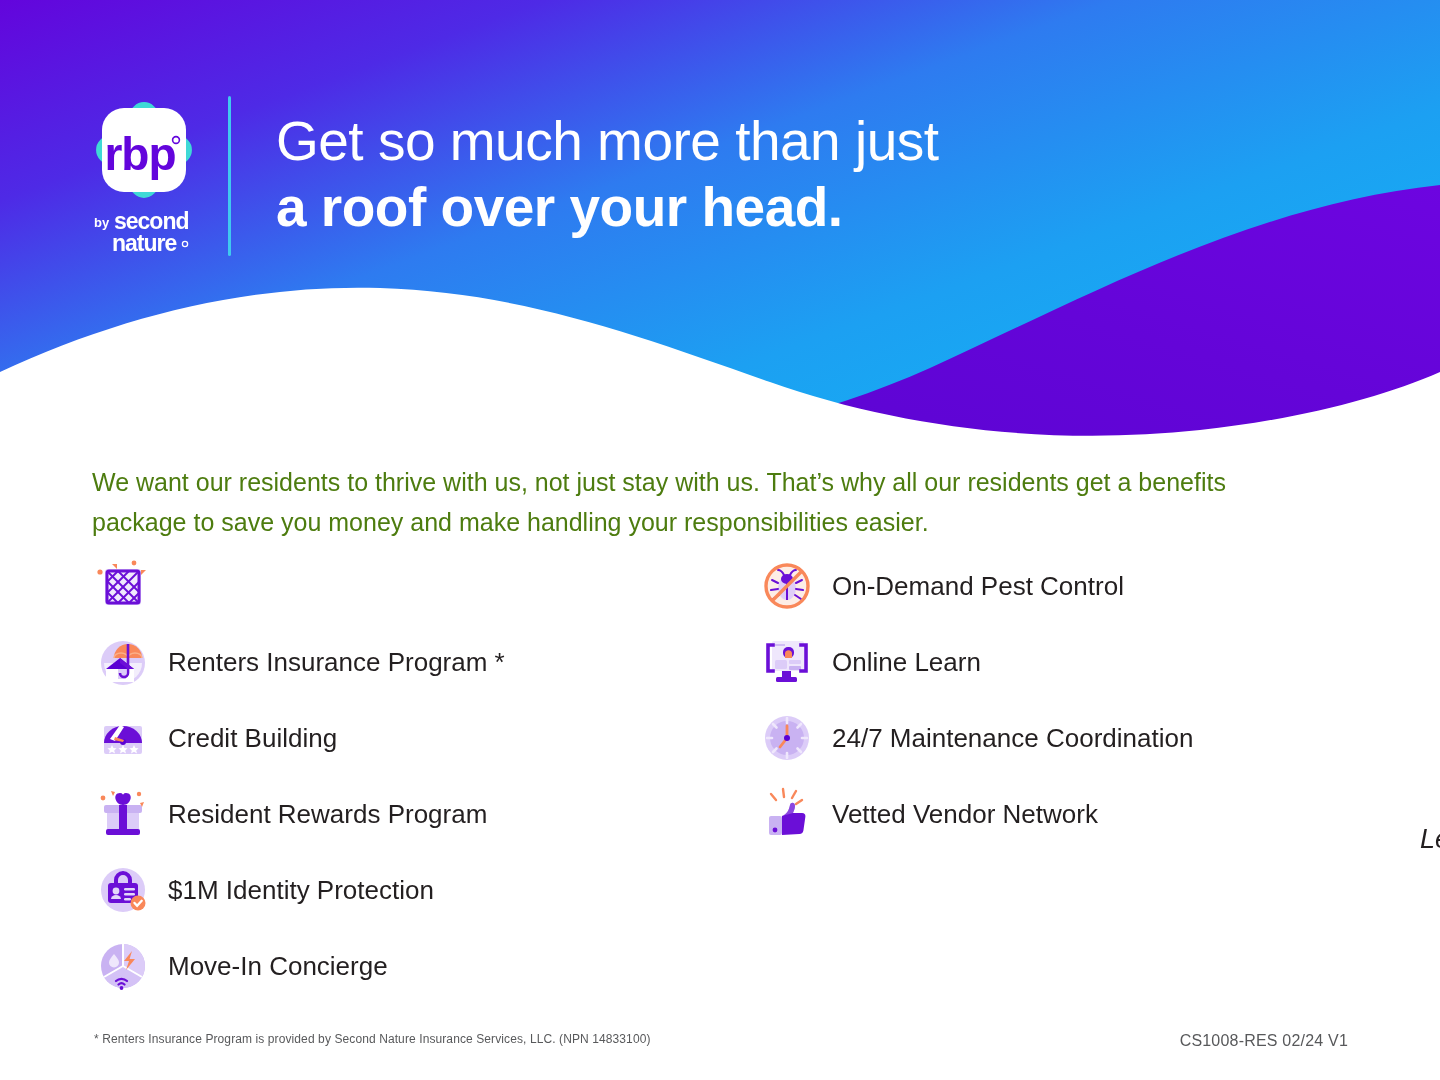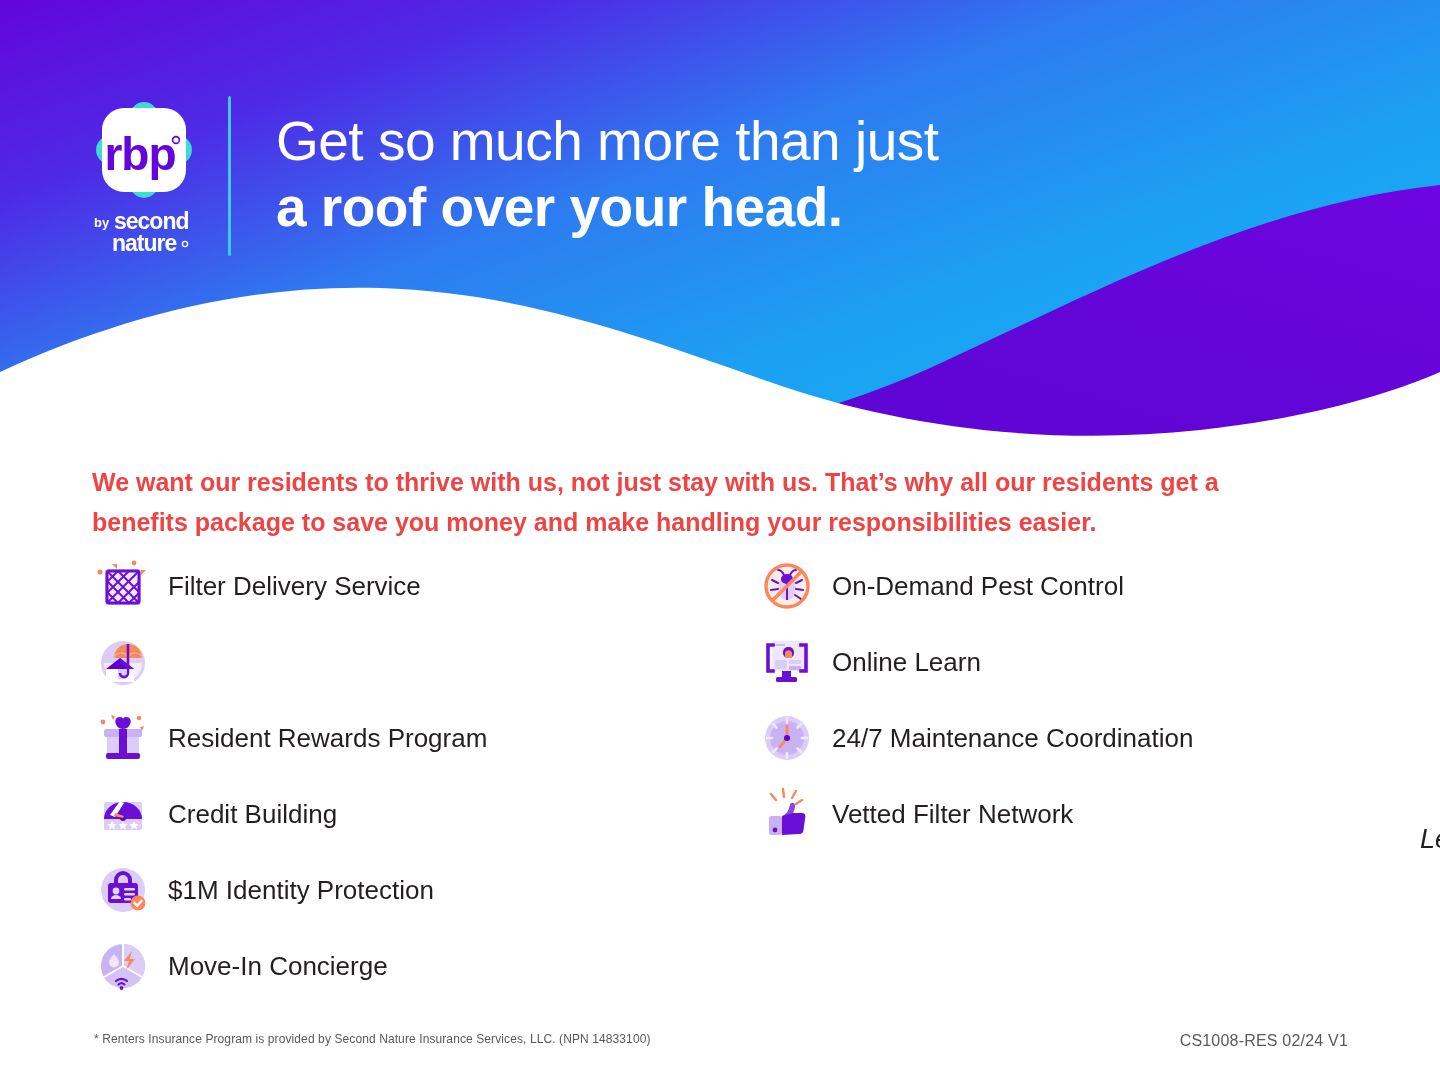--- a/index.html
+++ b/index.html
@@ -88,22 +88,22 @@
   }
 
   
   .intro {
     position: absolute;
     left: 92px;
     top: 462px;
     width: 1220px;
     font-size: 25px;
     line-height: 40px;
-    color: #ef4444;
-    font-weight: 700;
+    color: #4d7c0f;
+    font-weight: 400;
   }
 
   
   .benefits {
     position: absolute;
     left: 92px;
     top: 556px;
     width: 1270px;
   }
   .col {
@@ -252,74 +252,74 @@
             <line x1="13" y1="14" x2="45" y2="46"></line>
             <line x1="13" y1="24" x2="35" y2="46"></line>
             <line x1="13" y1="35" x2="24" y2="46"></line>
           </g>
           <circle cx="6" cy="15" r="2.6" fill="#F9885A"></circle>
           <circle cx="40" cy="6" r="2.4" fill="#F9885A"></circle>
           <path d="M18,7 l5,0 l0,5 z" fill="#F9885A"></path>
           <path d="M52,13 l-5,0 l0,5 z" fill="#F9885A"></path>
         </svg>
       </span>
-      <span class="benefit-label">Filter Delivery Service</span>
     </div>
 
     <div class="benefit">
       <span class="benefit-icon">
         <svg width="58" height="58" viewBox="0 0 58 58">
           <circle cx="29" cy="30" r="22" fill="#DCCCF8"></circle>
           <path d="M10,30 a19,19 0 0 0 38,0 z" fill="#F3EEFC"></path>
           <path d="M12,36 l14,-11 l14,11 l0,13 l-28,0 z" fill="#ffffff"></path>
           <path d="M12,36 l14,-11 l14,11 z" fill="#5B00D4"></path>
           <path d="M26,25 l14,11 l-6,0 l-8,-6 z" fill="#6B0FD7"></path>
           <path d="M24,46 l0,-10 l8,0 l0,10 z" fill="#DCCCF8"></path>
           <path d="M20,25 a14,14 0 0 1 28,0 z" fill="#F9885A"></path>
           <path d="M20,25 a7,5 0 0 1 14,0 a7,5 0 0 1 14,0" fill="none" stroke="#FBB089" stroke-width="1.6"></path>
           <line x1="34" y1="11" x2="34" y2="25" stroke="#6B0FD7" stroke-width="2.6"></line>
           <path d="M34,25 l0,15 a4,4 0 0 1 -8,0" fill="none" stroke="#6B0FD7" stroke-width="2.6"></path>
         </svg>
       </span>
+      <span class="benefit-label">Renters Insurance Program *</span>
+    </div>
+
+    <div class="benefit">
+      <span class="benefit-icon">
+        <svg width="58" height="58" viewBox="0 0 58 58">
+          <rect x="10" y="17" width="38" height="28" rx="2" fill="#DCCCF8"></rect>
+          <path d="M10,34 a19,17 0 0 1 38,0 z" fill="#6B0FD7"></path>
+          <path d="M16,30 l10,-14 l4,2 l-9,14 z" fill="#ffffff"></path>
+          <circle cx="29" cy="33" r="3" fill="#5B00D4"></circle>
+          <path d="M29,33 l-9,-2 l1,-3 l9,3 z" fill="#F9885A"></path>
+          <g fill="#ffffff">
+            <path d="M18,36 l1.4,3 l3.2,0.3 l-2.4,2.1 l0.8,3.1 l-3,-1.7 l-3,1.7 l0.8,-3.1 l-2.4,-2.1 l3.2,-0.3 z"></path>
+            <path d="M29,36 l1.4,3 l3.2,0.3 l-2.4,2.1 l0.8,3.1 l-3,-1.7 l-3,1.7 l0.8,-3.1 l-2.4,-2.1 l3.2,-0.3 z"></path>
+            <path d="M40,36 l1.4,3 l3.2,0.3 l-2.4,2.1 l0.8,3.1 l-3,-1.7 l-3,1.7 l0.8,-3.1 l-2.4,-2.1 l3.2,-0.3 z"></path>
+          </g>
+        </svg>
+      </span>
+      <span class="benefit-label">Credit Building</span>
     </div>
 
     <div class="benefit">
       <span class="benefit-icon">
         <svg width="58" height="58" viewBox="0 0 58 58">
           <rect x="13" y="24" width="32" height="22" rx="2" fill="#DCCCF8"></rect>
           <rect x="10" y="20" width="38" height="8" rx="2" fill="#C9B2F2"></rect>
           <rect x="12" y="44" width="34" height="6" rx="2" fill="#6B0FD7"></rect>
           <rect x="25" y="20" width="8" height="30" fill="#6B0FD7"></rect>
           <path d="M29,20 c-8,0 -11,-12 -3,-12 c5,0 4,8 3,12 z" fill="#6B0FD7"></path>
           <path d="M29,20 c8,0 11,-12 3,-12 c-5,0 -4,8 -3,12 z" fill="#6B0FD7"></path>
           <circle cx="9" cy="13" r="2.4" fill="#F9885A"></circle>
           <circle cx="45" cy="9" r="2.2" fill="#F9885A"></circle>
           <path d="M17,6 l4,1 l-2,4 z" fill="#F9885A"></path>
           <path d="M50,17 l-4,1 l2,4 z" fill="#F9885A"></path>
         </svg>
       </span>
       <span class="benefit-label">Resident Rewards Program</span>
-    </div>
-
-    <div class="benefit">
-      <span class="benefit-icon">
-        <svg width="58" height="58" viewBox="0 0 58 58">
-          <rect x="10" y="17" width="38" height="28" rx="2" fill="#DCCCF8"></rect>
-          <path d="M10,34 a19,17 0 0 1 38,0 z" fill="#6B0FD7"></path>
-          <path d="M16,30 l10,-14 l4,2 l-9,14 z" fill="#ffffff"></path>
-          <circle cx="29" cy="33" r="3" fill="#5B00D4"></circle>
-          <path d="M29,33 l-9,-2 l1,-3 l9,3 z" fill="#F9885A"></path>
-          <g fill="#ffffff">
-            <path d="M18,36 l1.4,3 l3.2,0.3 l-2.4,2.1 l0.8,3.1 l-3,-1.7 l-3,1.7 l0.8,-3.1 l-2.4,-2.1 l3.2,-0.3 z"></path>
-            <path d="M29,36 l1.4,3 l3.2,0.3 l-2.4,2.1 l0.8,3.1 l-3,-1.7 l-3,1.7 l0.8,-3.1 l-2.4,-2.1 l3.2,-0.3 z"></path>
-            <path d="M40,36 l1.4,3 l3.2,0.3 l-2.4,2.1 l0.8,3.1 l-3,-1.7 l-3,1.7 l0.8,-3.1 l-2.4,-2.1 l3.2,-0.3 z"></path>
-          </g>
-        </svg>
-      </span>
-      <span class="benefit-label">Credit Building</span>
     </div>
 
     <div class="benefit">
       <span class="benefit-icon">
         <svg width="58" height="58" viewBox="0 0 58 58">
           <circle cx="29" cy="29" r="22" fill="#DCCCF8"></circle>
           <path d="M22,23 l0,-4 a7,7 0 0 1 14,0 l0,4" fill="none" stroke="#6B0FD7" stroke-width="4"></path>
           <rect x="14" y="22" width="30" height="20" rx="3" fill="#6B0FD7"></rect>
           <circle cx="22" cy="30" r="3.4" fill="#E3D7FA"></circle>
           <path d="M17,38 a5,4 0 0 1 10,0 z" fill="#E3D7FA"></path>
@@ -436,21 +436,21 @@
             <line x1="34" y1="13" x2="38" y2="6"></line>
             <line x1="38" y1="19" x2="44" y2="15"></line>
           </g>
           <rect x="11" y="31" width="13" height="19" rx="2" fill="#C9B2F2"></rect>
           <circle cx="17" cy="45" r="2.4" fill="#6B0FD7"></circle>
           <path d="M24,50 l0,-19 c5,-2 7,-6 8,-11 c0.6,-3 5,-3 5,1 c0,2.6 -1.2,5 -2,7
                    l9,0 a3.4,3.4 0 0 1 3.4,3.6 l-2,14 a4,4 0 0 1 -4,3.4 z" fill="#6B0FD7"></path>
           <path d="M24,31 c5,-2 7,-6 8,-11 c0.6,-3 5,-3 5,1 c0,2.6 -1.2,5 -2,7" fill="#C9B2F2" opacity="0.35"></path>
         </svg>
       </span>
-      <span class="benefit-label">Vetted Filter Network</span>
+      <span class="benefit-label">Vetted Vendor Network</span>
     </div>
 
     <div class="learn-more">Learn more at secondnature.com/residents</div>
   </div>
 </div>
 
 <div class="footnote">* Renters Insurance Program is provided by Second Nature Insurance Services, LLC. (NPN 14833100)</div>
 <div class="doc-code">CS1008-RES 02/24 V1</div>
 
 </body></html>

